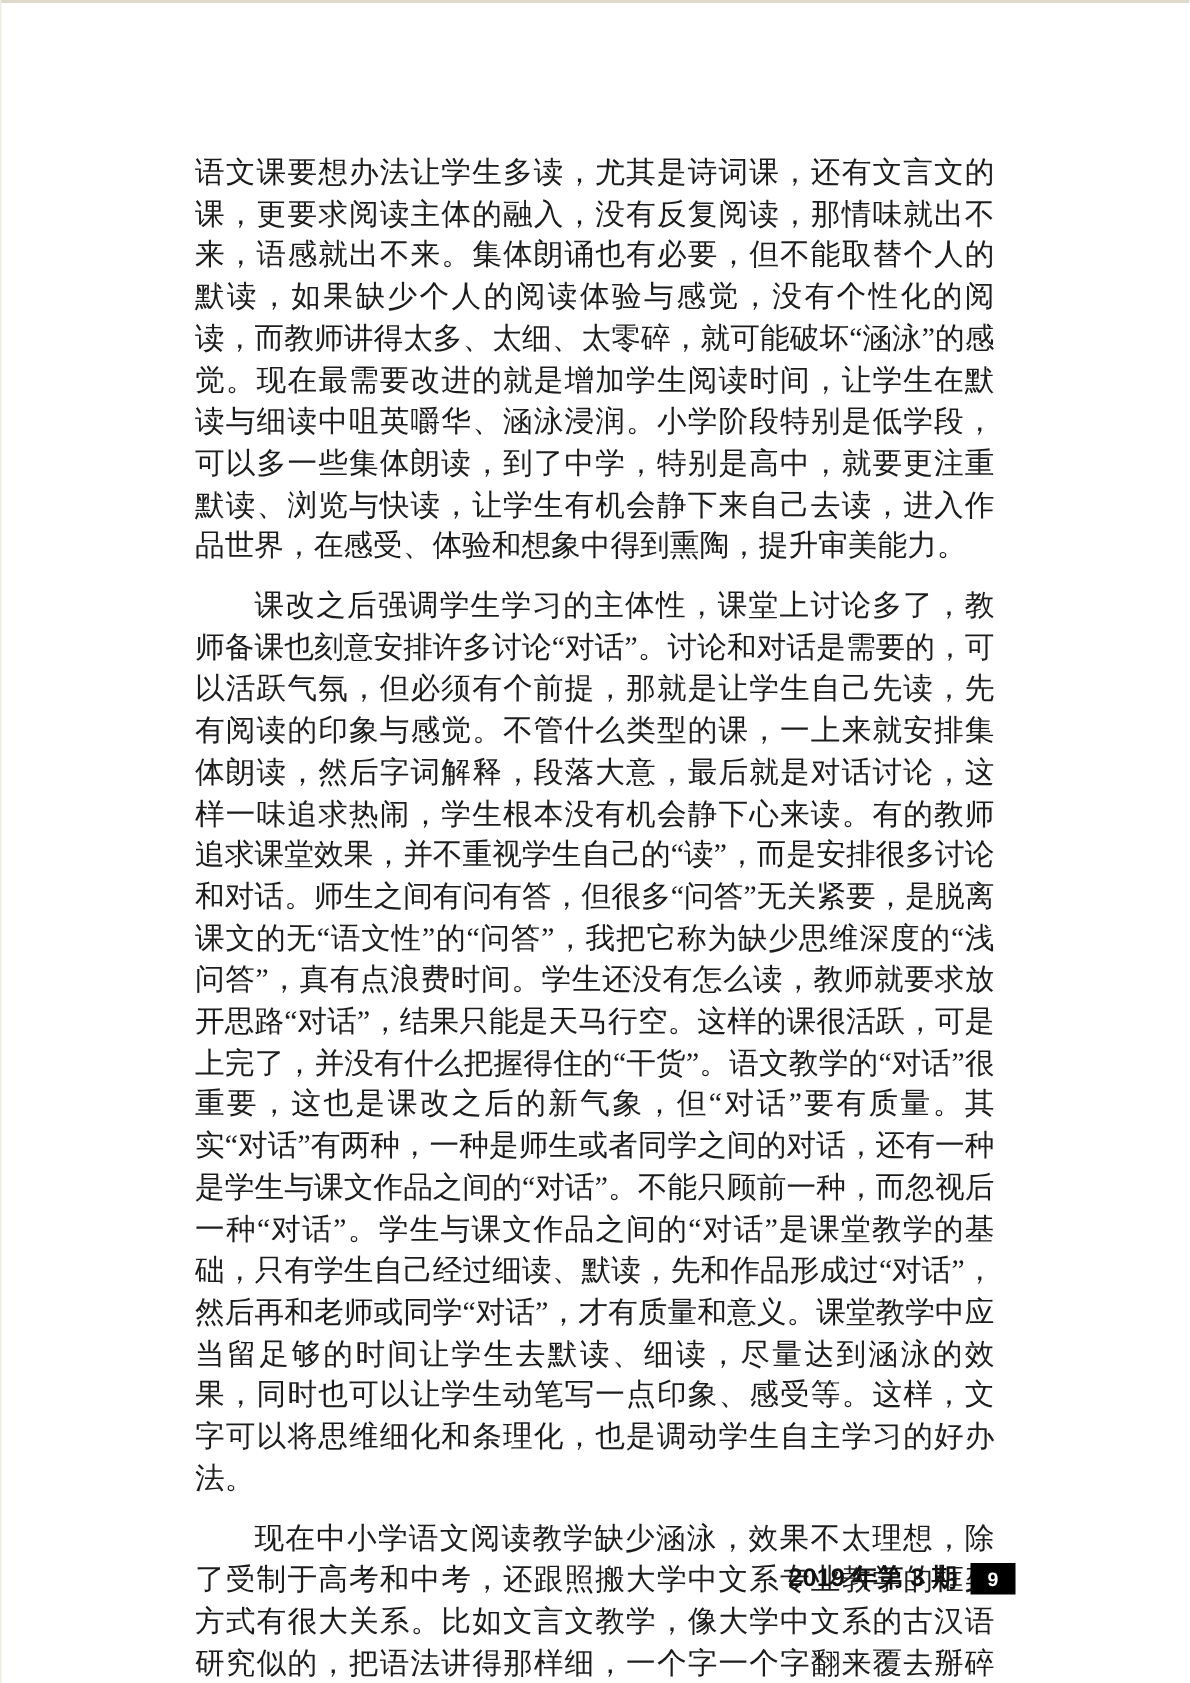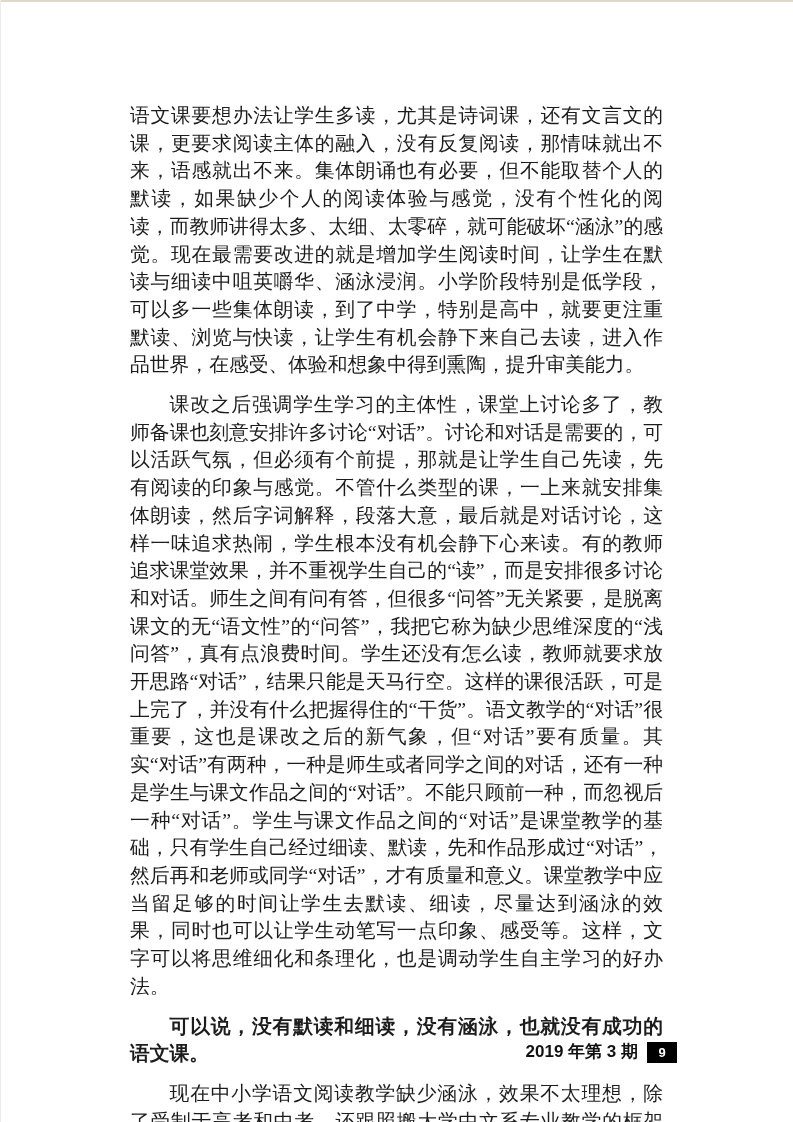--- a/index.html
+++ b/index.html
@@ -75,21 +75,20 @@
 </style>
 </head>
 <body>
 
 <div class="edge-top"></div>
 <div class="edge-left"></div>
 
 <div class="article">
   <p>语文课要想办法让学生多读，尤其是诗词课，还有文言文的课，更要求阅读主体的融入，没有反复阅读，那情味就出不来，语感就出不来。集体朗诵也有必要，但不能取替个人的默读，如果缺少个人的阅读体验与感觉，没有个性化的阅读，而教师讲得太多、太细、太零碎，就可能破坏“涵泳”的感觉。现在最需要改进的就是增加学生阅读时间，让学生在默读与细读中咀英嚼华、涵泳浸润。小学阶段特别是低学段，可以多一些集体朗读，到了中学，特别是高中，就要更注重默读、浏览与快读，让学生有机会静下来自己去读，进入作品世界，在感受、体验和想象中得到熏陶，提升审美能力。</p>
   <p class="indent">课改之后强调学生学习的主体性，课堂上讨论多了，教师备课也刻意安排许多讨论“对话”。讨论和对话是需要的，可以活跃气氛，但必须有个前提，那就是让学生自己先读，先有阅读的印象与感觉。不管什么类型的课，一上来就安排集体朗读，然后字词解释，段落大意，最后就是对话讨论，这样一味追求热闹，学生根本没有机会静下心来读。有的教师追求课堂效果，并不重视学生自己的“读”，而是安排很多讨论和对话。师生之间有问有答，但很多“问答”无关紧要，是脱离课文的无“语文性”的“问答”，我把它称为缺少思维深度的“浅问答”，真有点浪费时间。学生还没有怎么读，教师就要求放开思路“对话”，结果只能是天马行空。这样的课很活跃，可是上完了，并没有什么把握得住的“干货”。语文教学的“对话”很重要，这也是课改之后的新气象，但“对话”要有质量。其实“对话”有两种，一种是师生或者同学之间的对话，还有一种是学生与课文作品之间的“对话”。不能只顾前一种，而忽视后一种“对话”。学生与课文作品之间的“对话”是课堂教学的基础，只有学生自己经过细读、默读，先和作品形成过“对话”，然后再和老师或同学“对话”，才有质量和意义。课堂教学中应当留足够的时间让学生去默读、细读，尽量达到涵泳的效果，同时也可以让学生动笔写一点印象、感受等。这样，文字可以将思维细化和条理化，也是调动学生自主学习的好办法。</p>
-  <p class="indent bold">可以说，没有默读和细读，没有涵泳，也就没有成功的语文课。</p>
   <p class="indent">现在中小学语文阅读教学缺少涵泳，效果不太理想，除了受制于高考和中考，还跟照搬大学中文系专业教学的框架方式有很大关系。比如文言文教学，像大学中文系的古汉语研究似的，把语法讲得那样细，一个字一个字翻来覆去掰碎了，学生哪还有时间读书？往往一首诗、一篇文章学生自己还来不及读几遍，就开始总结思想、分析形象，甚至过度阐释，语文的感觉、体验始终没有出来。还是要注意给学生一些空间，营造一点涵泳氛围，培养语感和审美力。每个教师可以有不同的教学方法，但只要有心，想着让学生的智商和情商都得到发展，让学生既能考好，又确实培养起阅读兴趣，那才有真功夫，也才符合课改精神。</p>
 
 </div>
 
 <div class="footer">
   <span>2019 年第 3 期</span>
   <span class="page-badge">
     <span>9</span>
   </span>
 </div>

